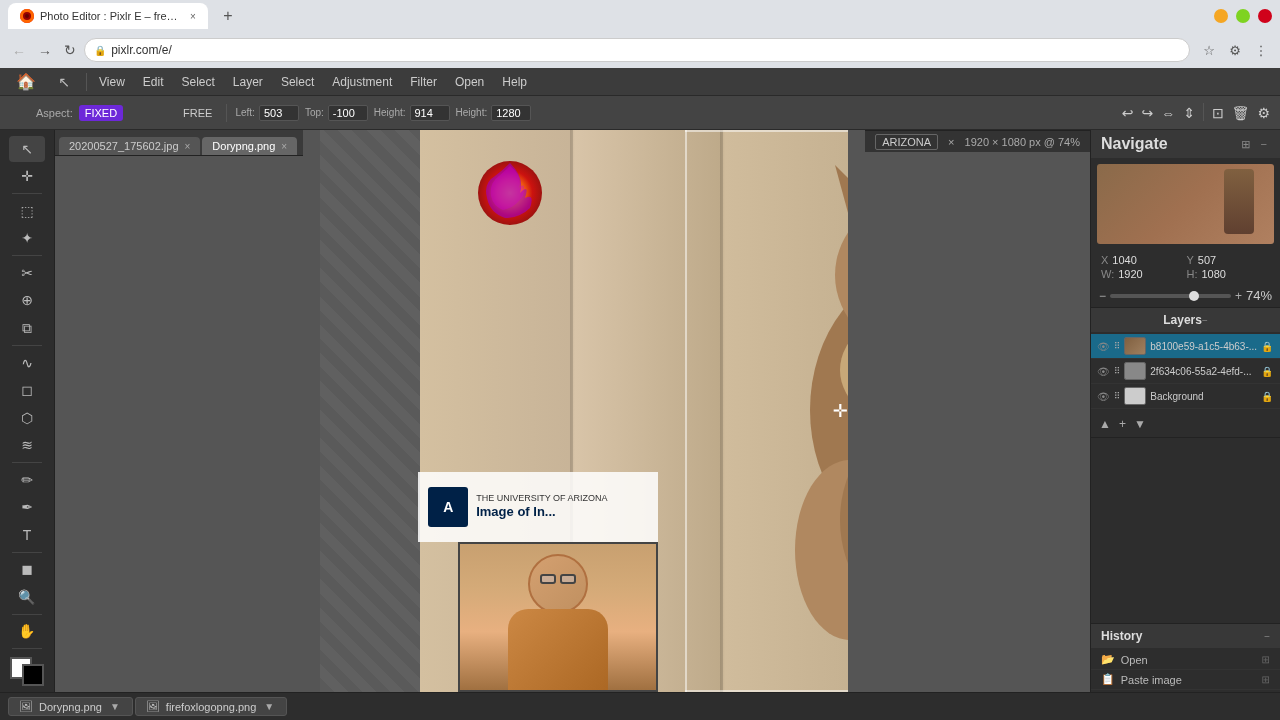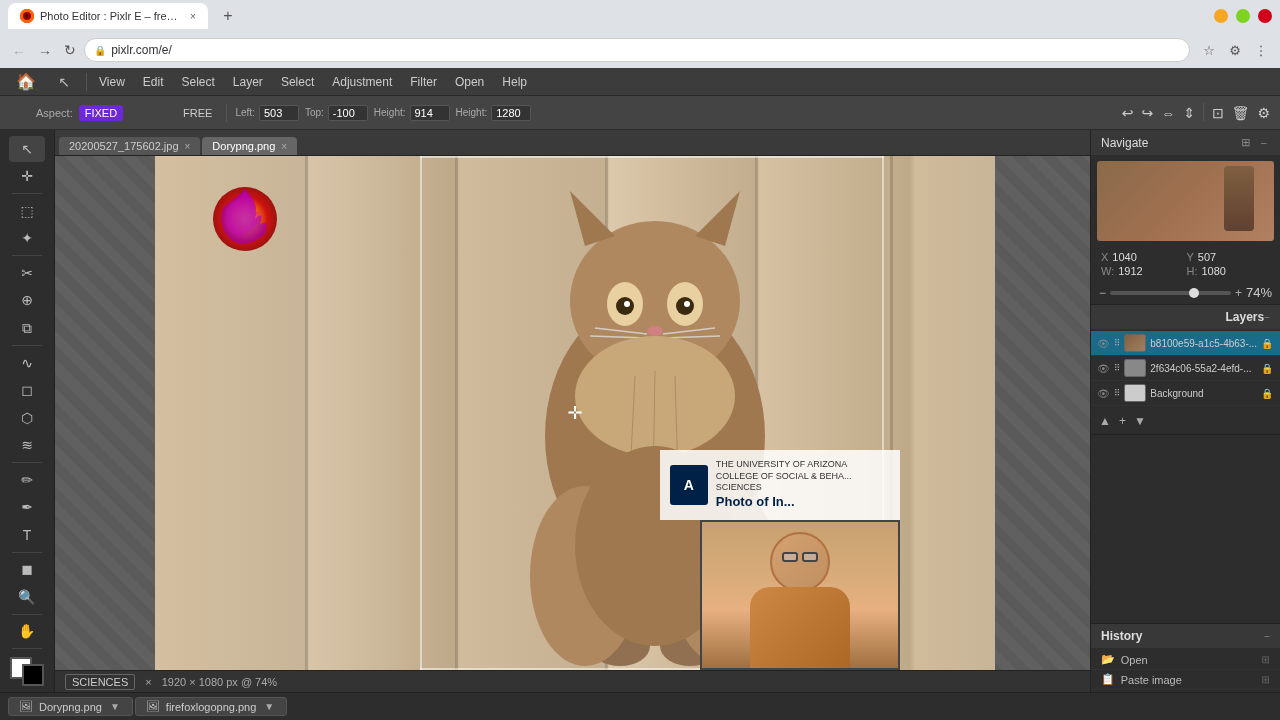--- a/index.html
+++ b/index.html
@@ -51,21 +51,21 @@
     
     .toolbox { width: 55px; background: #2d2d2d; border-right: 1px solid #222; display: flex; flex-direction: column; align-items: center; padding: 6px 0; gap: 2px; overflow-y: auto; }
     .toolbox-btn { width: 36px; height: 30px; background: transparent; border: none; color: #bbb; cursor: pointer; display: flex; align-items: center; justify-content: center; font-size: 14px; border-radius: 4px; }
     .toolbox-btn:hover, .toolbox-btn.active { background: #444; }
     .toolbox-separator { width: 30px; height: 1px; background: #444; margin: 2px 0; }
     .color-preview { width: 34px; height: 34px; position: relative; margin-top: 4px; }
     .color-fg { width: 22px; height: 22px; background: #fff; border: 2px solid #555; position: absolute; top: 0; left: 0; }
     .color-bg { width: 22px; height: 22px; background: #000; border: 2px solid #555; position: absolute; bottom: 0; right: 0; }
 
     
-    .canvas-container { flex: 1; display: flex; flex-direction: column; background: #555; }
+    .canvas-container { flex: 1; display: flex; flex-direction: row; background: #555; gap: 17px; }
     .canvas-tabs { background: #3a3a3a; display: flex; align-items: flex-end; padding: 0 4px; height: 26px; border-bottom: 1px solid #222; }
     .canvas-tab { background: #555; color: #ccc; padding: 3px 10px; font-size: 11px; border-radius: 4px 4px 0 0; cursor: pointer; display: flex; align-items: center; gap: 6px; margin-right: 2px; }
     .canvas-tab.active { background: #666; color: #fff; }
     .canvas-tab .tab-close { color: #aaa; font-size: 10px; }
     .canvas-area { flex: 1; position: relative; overflow: hidden; background: #666; display: flex; align-items: center; justify-content: center; }
     .canvas-bg { position: absolute; inset: 0; background: repeating-linear-gradient(45deg, #5a5a5a 0px, #5a5a5a 10px, #606060 10px, #606060 20px); }
 
     
     .status-bar { background: #333; height: 22px; display: flex; align-items: center; padding: 0 10px; font-size: 11px; color: #aaa; border-top: 1px solid #222; }
     .status-feedback { border: 1px solid #666; padding: 1px 6px; border-radius: 2px; font-size: 11px; color: #ccc; margin-right: 8px; }
@@ -75,37 +75,37 @@
     .taskbar { background: #2d2d2d; height: 28px; display: flex; align-items: center; padding: 0 8px; gap: 2px; border-top: 1px solid #222; }
     .taskbar-item { background: #444; border: 1px solid #555; padding: 2px 10px; border-radius: 3px; font-size: 11px; color: #ccc; display: flex; align-items: center; gap: 6px; cursor: pointer; }
     .taskbar-arrow { color: #aaa; cursor: pointer; font-size: 10px; padding: 0 2px; }
 
     
     .right-panel { width: 190px; background: #2d2d2d; border-left: 1px solid #222; display: flex; flex-direction: column; overflow-y: auto; }
 
     
     .navigate-section { border-bottom: 1px solid #222; }
     .navigate-header { background: #383838; padding: 5px 10px; display: flex; align-items: center; justify-content: space-between; }
-    .navigate-title { font-size: 12px; color: #ddd; font-weight: normal; }
+    .navigate-title { font-size: 16px; color: #ddd; font-weight: bold; }
     .navigate-preview { background: #1a1a1a; margin: 6px; border-radius: 3px; overflow: hidden; position: relative; height: 80px; }
     .nav-thumbnail { width: 100%; height: 100%; background: linear-gradient(135deg, #8a6a4a, #a07050, #b08060); }
     .nav-cat-thumb { position: absolute; right: 20px; top: 5px; width: 30px; height: 65px; background: linear-gradient(180deg, #806040 0%, #604030 100%); border-radius: 4px; }
     .navigate-coords { padding: 4px 10px; display: grid; grid-template-columns: 1fr 1fr; gap: 2px; font-size: 11px; }
     .coord-item { display: flex; gap: 4px; align-items: center; }
     .coord-key { color: #888; }
     .coord-val { color: #ddd; }
     .zoom-bar { padding: 4px 8px; display: flex; align-items: center; gap: 4px; }
     .zoom-btn { background: transparent; border: none; color: #aaa; cursor: pointer; font-size: 12px; }
     .zoom-slider { flex: 1; height: 4px; background: #555; border-radius: 2px; position: relative; }
     .zoom-thumb { width: 10px; height: 10px; background: #ddd; border-radius: 50%; position: absolute; top: -3px; left: 65%; }
     .zoom-label { color: #ccc; font-size: 13px; }
 
     
     .layers-section { flex: 1; border-bottom: 1px solid #222; }
-    .layers-header { background: #383838; padding: 5px 10px; display: flex; align-items: center; justify-content: flex-end; }
+    .layers-header { background: #383838; padding: 5px 10px; display: flex; align-items: center; justify-content: center; }
     .layers-title { font-size: 12px; color: #ddd; font-weight: bold; }
     .layers-list { padding: 2px 0; }
     .layer-item { display: flex; align-items: center; padding: 3px 6px; gap: 4px; cursor: pointer; border-bottom: 1px solid #333; }
     .layer-item.active { background: #1a6a8a; }
     .layer-visibility { color: #888; font-size: 10px; cursor: pointer; }
     .layer-thumb { width: 22px; height: 18px; background: #555; border: 1px solid #666; border-radius: 2px; overflow: hidden; flex-shrink: 0; }
     .layer-thumb-cat { width: 100%; height: 100%; background: linear-gradient(135deg, #806040, #a08060); }
     .layer-thumb-bg { width: 100%; height: 100%; background: #ccc; }
     .layer-name { font-size: 10px; color: #ccc; flex: 1; overflow: hidden; text-overflow: ellipsis; white-space: nowrap; }
     .layer-lock { color: #aaa; font-size: 10px; cursor: pointer; }
@@ -348,41 +348,40 @@
 
           <div style="position:absolute;left:50%;top:50%;transform:translate(-50%,-50%);color:#fff;font-size:18px;pointer-events:none;">✛</div>
         </div>
 
         <div class="uni-overlay">
           <div class="uni-logo">
             <span>A</span>
           </div>
           <div class="uni-text">
             <div>THE UNIVERSITY OF ARIZONA</div>
-            <div>COLLEGE OF SOCIAL &amp; BEHA... SCIENCES</div>
-            <div class="main-text">Photo of In...</div>
+            <div class="main-text">Image of In...</div>
           </div>
         </div>
 
         <div class="webcam-overlay">
           <div class="webcam-person">
 
             <div style="position:absolute;top:10px;left:50%;transform:translateX(-50%);width:60px;height:60px;border-radius:50%;background:linear-gradient(135deg,#d4a070,#c09060);border:2px solid #b07040;"></div>
             <div style="position:absolute;top:65px;left:50%;transform:translateX(-50%);width:100px;height:90px;border-radius:20px 20px 0 0;background:linear-gradient(135deg,#cc8844,#aa6622);"></div>
 
             <div style="position:absolute;top:30px;left:50%;transform:translateX(-50%);display:flex;gap:4px;">
               <div style="width:16px;height:10px;border:2px solid #444;border-radius:3px;background:rgba(200,220,255,0.3);"></div>
               <div style="width:16px;height:10px;border:2px solid #444;border-radius:3px;background:rgba(200,220,255,0.3);"></div>
             </div>
           </div>
         </div>
       </div>
 
       <div class="status-bar">
-        <span class="status-feedback">SCIENCES</span>
+        <span class="status-feedback">ARIZONA</span>
         <span class="status-close">×</span>
         <span style="margin-left:10px;">1920 × 1080 px @ 74%</span>
       </div>
     </div>
 
     <div class="right-panel">
 
       <div class="navigate-section">
         <div class="navigate-header">
           <span class="navigate-title">Navigate</span>
@@ -399,21 +398,21 @@
           <div class="coord-item">
             <span class="coord-key">X</span>
             <span class="coord-val">1040</span>
           </div>
           <div class="coord-item">
             <span class="coord-key">Y</span>
             <span class="coord-val">507</span>
           </div>
           <div class="coord-item">
             <span class="coord-key">W:</span>
-            <span class="coord-val">1912</span>
+            <span class="coord-val">1920</span>
           </div>
           <div class="coord-item">
             <span class="coord-key">H:</span>
             <span class="coord-val">1080</span>
           </div>
         </div>
         <div class="zoom-bar">
           <button class="zoom-btn">−</button>
           <div class="zoom-slider">
             <div class="zoom-thumb"></div>

